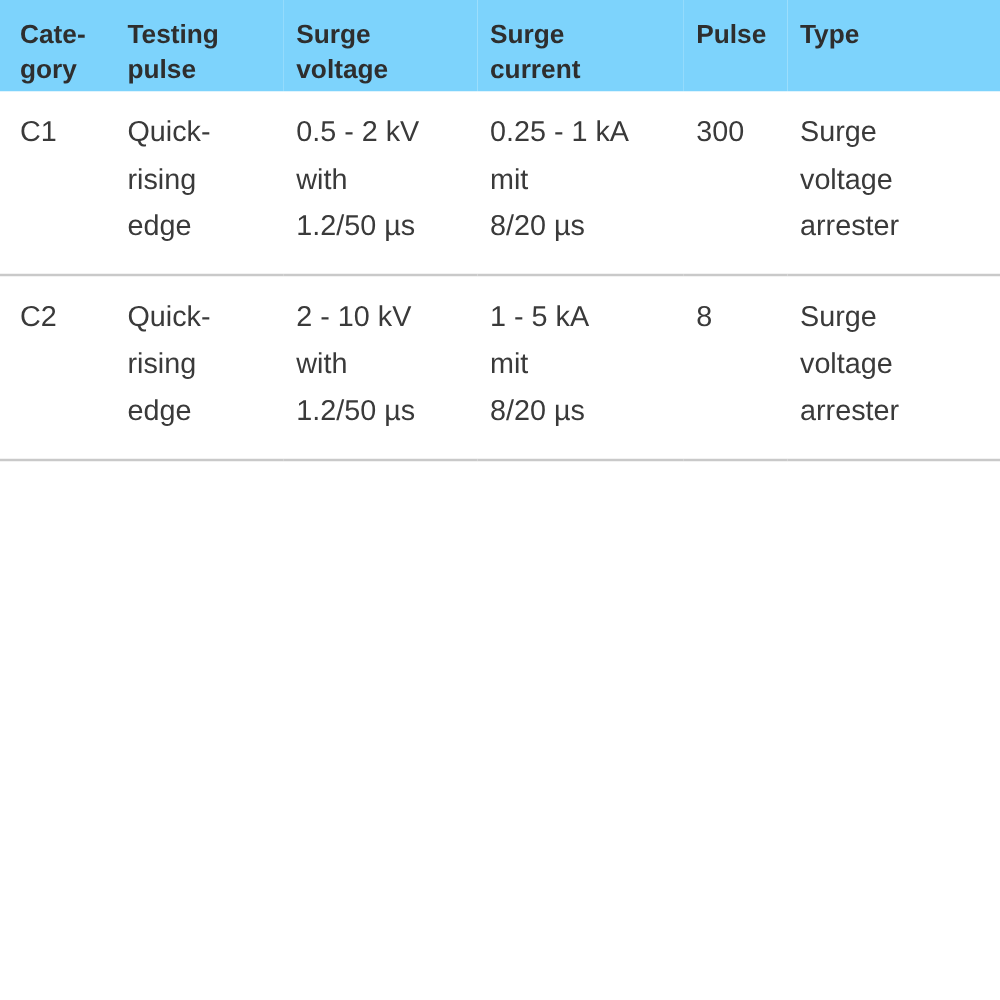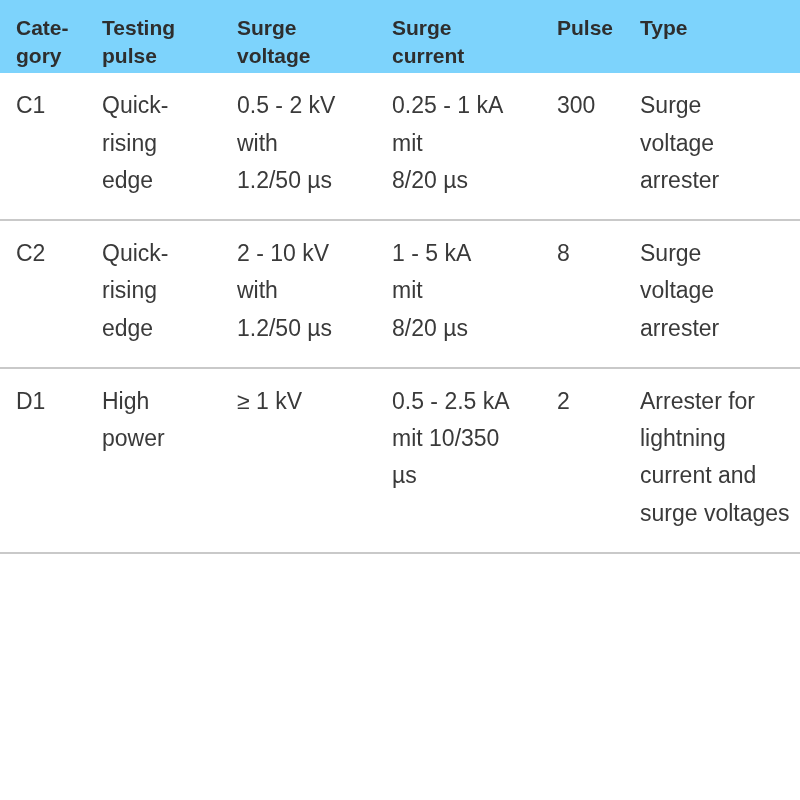--- a/index.html
+++ b/index.html
@@ -95,23 +95,15 @@
         <td>Surge<br>voltage<br>arrester</td>
       </tr>
       <tr>
         <td class="first">C2</td>
         <td>Quick-<br>rising<br>edge</td>
         <td>2 - 10 kV<br>with<br>1.2/50 µs</td>
         <td>1 - 5 kA<br>mit<br>8/20 µs</td>
         <td>8</td>
         <td>Surge<br>voltage<br>arrester</td>
       </tr>
-      <tr>
-        <td class="first">D1</td>
-        <td>High<br>power</td>
-        <td>≥ 1 kV</td>
-        <td>0.5 - 2.5 kA<br>mit 10/350<br>µs</td>
-        <td>2</td>
-        <td>Arrester for<br>lightning<br>current and<br>surge voltages</td>
-      </tr>
     </tbody>
   </table>
 </div>
 
 </body></html>

